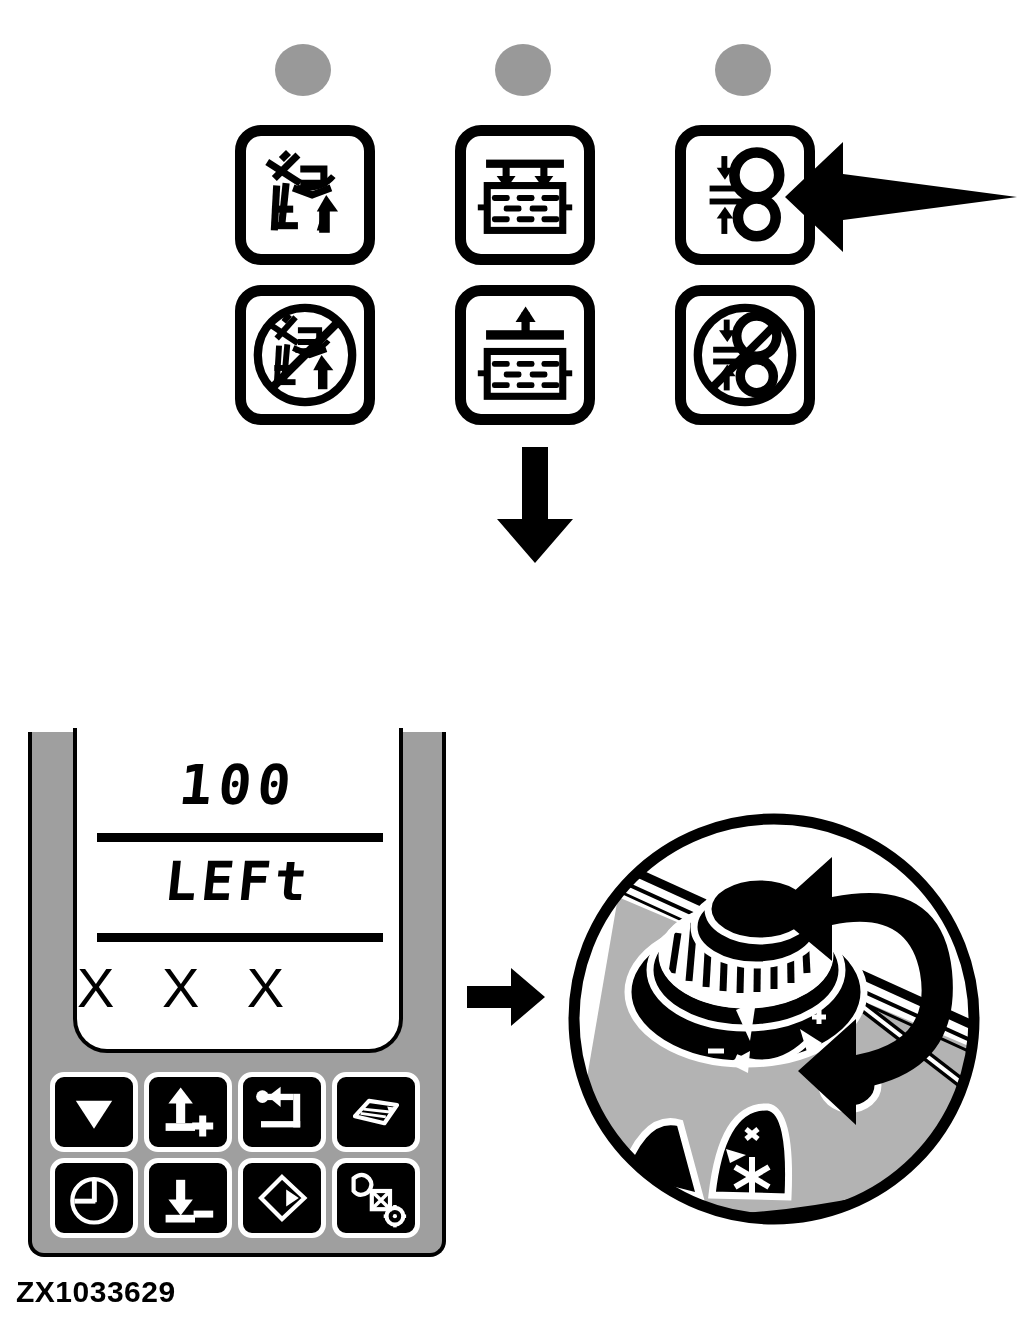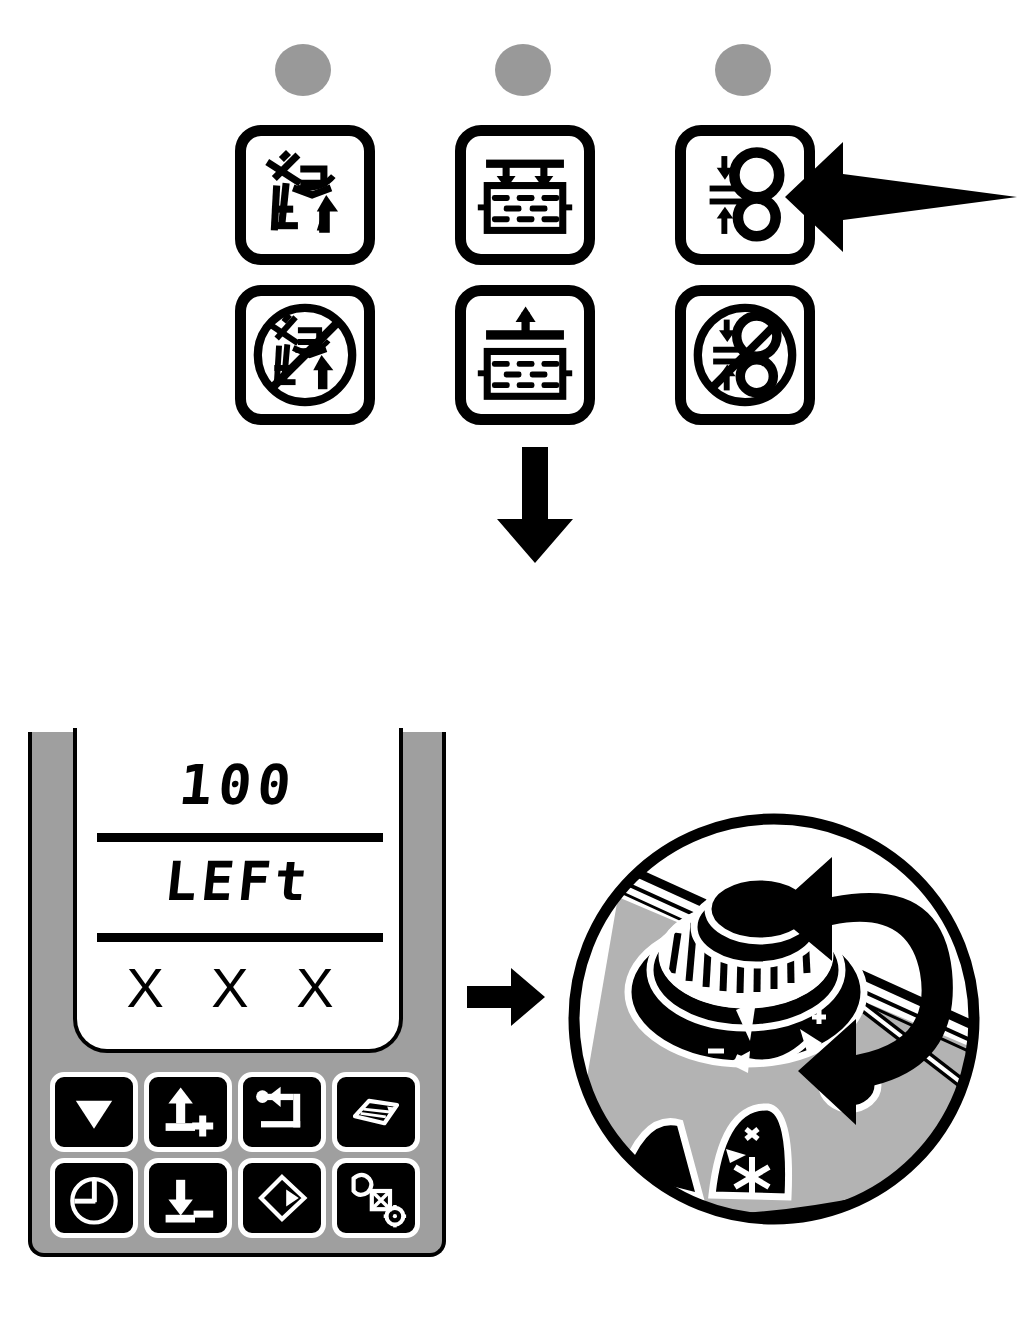--- a/index.html
+++ b/index.html
@@ -63,21 +63,21 @@
   }
   .lcd-rule.r1{top:105px;}
   .lcd-rule.r2{top:205px;}
   .lcd-line2{
     position:absolute;left:0;right:0;top:127px;text-align:center;
     font-family:"DejaVu Sans Mono", monospace;
     font-size:54px;font-weight:700;letter-spacing:4px;color:#000;line-height:1;
     transform:skewX(-6deg);
   }
   .lcd-line3{
-    position:absolute;left:0;right:0;top:232px;text-align:center;
+    position:absolute;left:0;right:0;top:232px;text-align:left;
     font-family:"Liberation Sans", sans-serif;
     font-size:56px;font-weight:400;letter-spacing:16px;color:#000;line-height:1;
   }
 
   
   .keypad{
     position:absolute;left:22px;top:340px;width:378px;height:168px;
     display:grid;grid-template-columns:repeat(4,88px);
     grid-template-rows:repeat(2,80px);
     gap:6px 6px;
@@ -549,14 +549,15 @@
                  L296 214
                  L238 266
                  L296 320
                  L296 284
                  Q402 268 392 166
                  Q382 70 272 92 Z"></path>
       </g>
     </svg>
   </div>
 
+  <div class="caption">ZX1033629</div>
 
 </div>
 
 </body></html>

